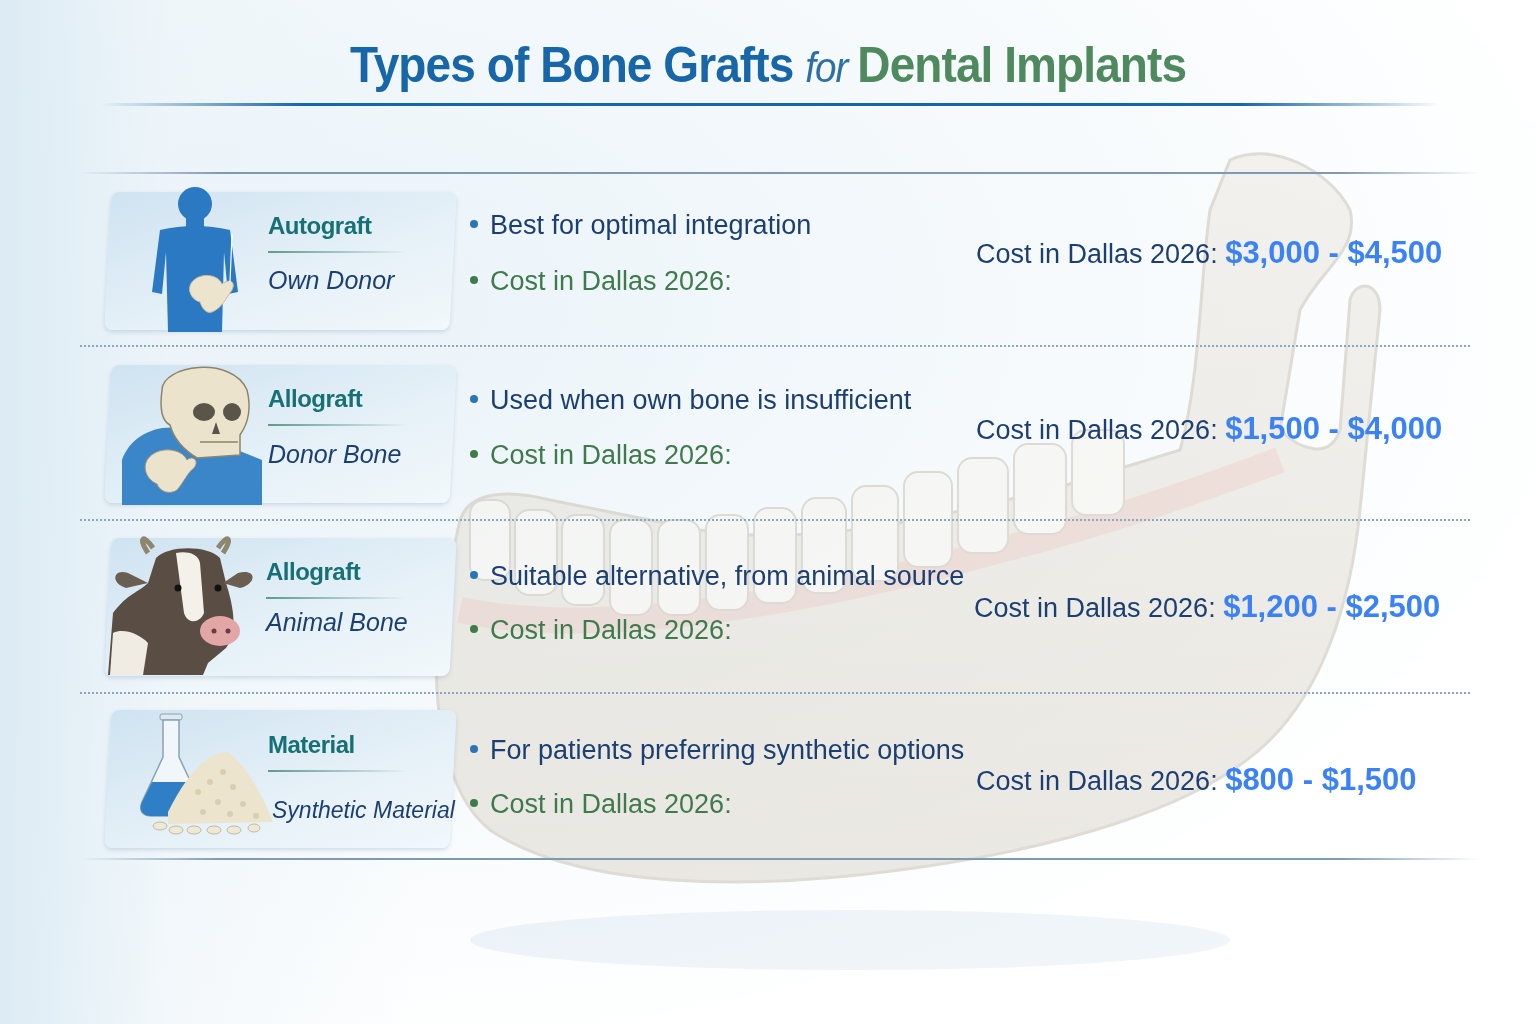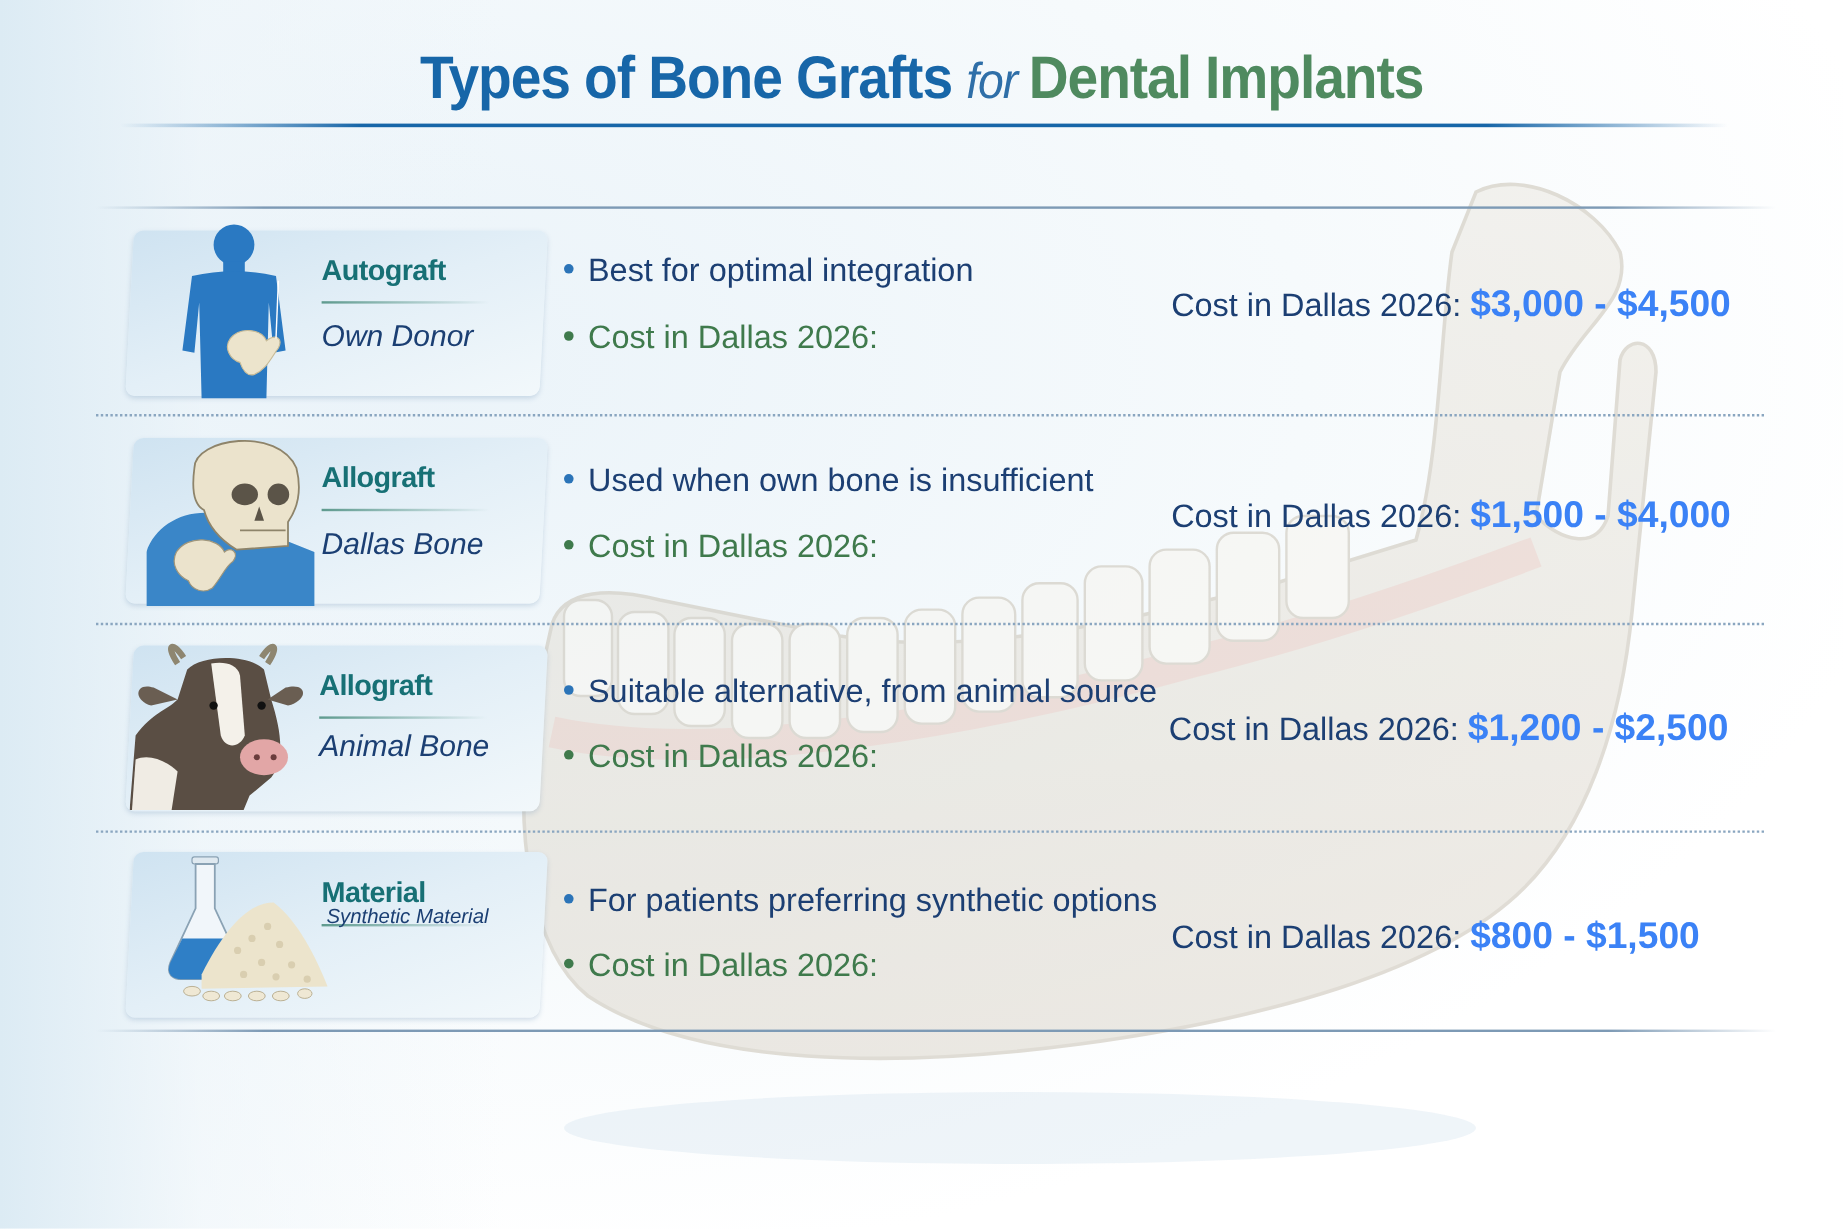--- a/index.html
+++ b/index.html
@@ -136,21 +136,21 @@
     <path d="M0 100 C 10 70, 50 55, 90 80 L 140 100 L 140 145 L 0 145 Z" fill="#3a86c8"></path>
     <path d="M40 30 C 40 5, 110 -5, 125 30 C 130 50, 125 65, 118 75 L 118 95 L 75 98 C 62 90, 52 80, 48 65 C 38 60, 38 45, 40 30 Z" fill="#ebe3cc" stroke="#8e846a" stroke-width="1.5"></path>
     <ellipse cx="82" cy="52" rx="11" ry="9" fill="#5b5448"></ellipse>
     <ellipse cx="110" cy="52" rx="9" ry="9" fill="#5b5448"></ellipse>
     <path d="M94 62 L 98 74 L 90 74 Z" fill="#5b5448"></path>
     <path d="M78 82 L 116 82" stroke="#8e846a" stroke-width="1.5"></path>
     <path d="M25 100 C 35 85, 60 88, 65 100 C 70 95, 78 100, 72 108 C 66 112, 62 122, 55 130 C 48 135, 38 132, 35 124 C 26 120, 20 110, 25 100 Z" fill="#ebe3cc" stroke="#9f967c" stroke-width="1"></path>
   </svg>
   <div class="card-name" style="left:268px;top:385px">Allograft</div>
   <div class="card-line" style="left:268px;top:424px"></div>
-  <div class="card-sub" style="left:268px;top:440px">Dallas Bone</div>
+  <div class="card-sub" style="left:268px;top:440px">Donor Bone</div>
 
   <div class="bullet b-desc" style="top:385px"><span class="dot"></span><span>Used when own bone is insufficient</span></div>
   <div class="bullet b-cost" style="top:440px"><span class="dot"></span><span>Cost in Dallas 2026:</span></div>
   <div class="price" style="top:411px"><span>Cost in Dallas 2026: </span><span class="amt">$1,500 - $4,000</span></div>
 </div>
 
 <div>
   <div class="card" style="top:538px"></div>
   <svg class="icon" style="left:108px;top:533px" width="150" height="142" viewBox="0 0 150 142">
     <path d="M40 20 C 30 5, 35 0, 45 15" stroke="#8e8670" stroke-width="5" fill="none"></path>
@@ -197,18 +197,18 @@
       <ellipse cx="22" cy="114" rx="7" ry="4"></ellipse>
         <ellipse cx="38" cy="118" rx="7" ry="4"></ellipse>
       <ellipse cx="56" cy="118" rx="7" ry="4"></ellipse>
         <ellipse cx="76" cy="118" rx="7" ry="4"></ellipse>
       <ellipse cx="96" cy="118" rx="7" ry="4"></ellipse>
         <ellipse cx="116" cy="116" rx="6" ry="4"></ellipse>
     </g>
   </svg>
   <div class="card-name" style="left:268px;top:731px">Material</div>
   <div class="card-line" style="left:268px;top:770px"></div>
-  <div class="card-sub" style="left:272px;top:754px;font-size:17px">Synthetic Material</div>
+  <div class="card-sub" style="left:272px;top:797px;font-size:23px">Synthetic Material</div>
 
   <div class="bullet b-desc" style="top:735px"><span class="dot"></span><span style="">For patients preferring synthetic options</span></div>
   <div class="bullet b-cost" style="top:789px"><span class="dot"></span><span>Cost in Dallas 2026:</span></div>
   <div class="price" style="top:762px"><span>Cost in Dallas 2026: </span><span class="amt">$800 - $1,500</span></div>
 </div>
 
 </body></html>

